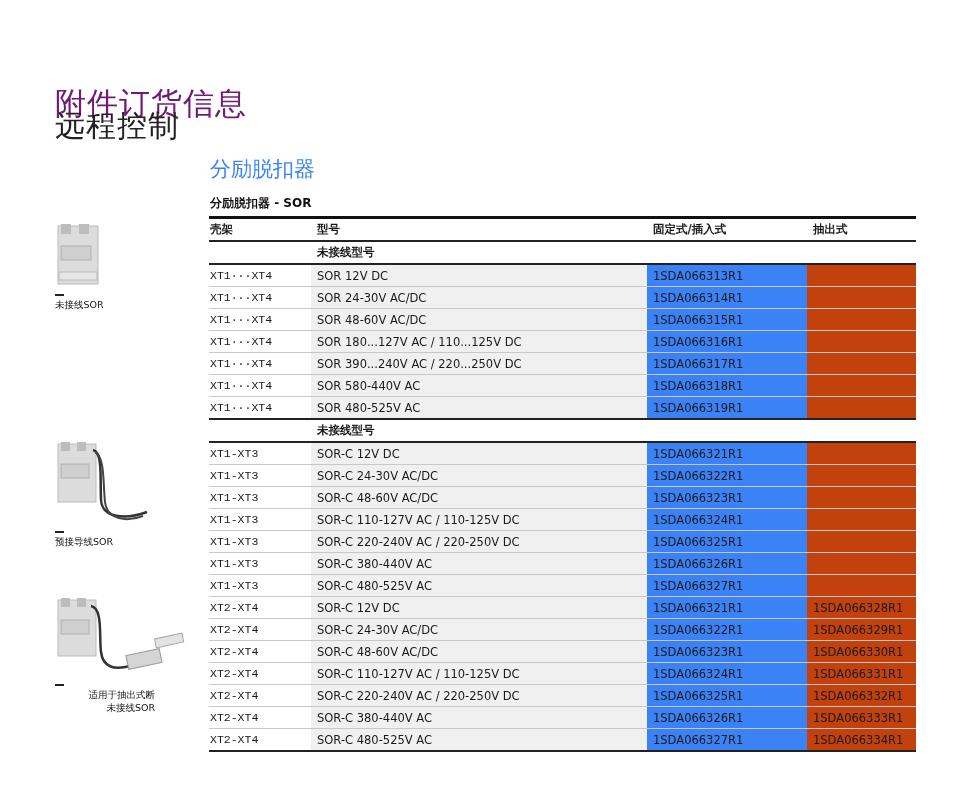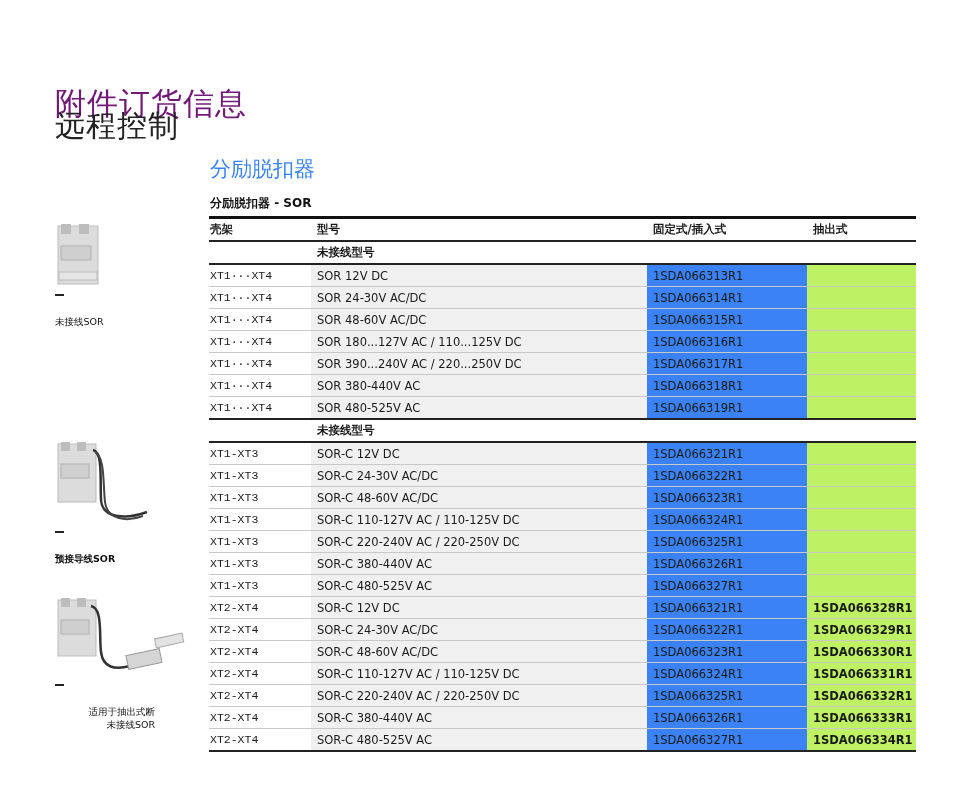--- a/index.html
+++ b/index.html
@@ -8,29 +8,29 @@
   .title-main { position:absolute; left:55px; top:50px; font-size:31px; font-weight:normal; letter-spacing:1px; color:#701a75;margin-top:33px; }
   .title-sub { position:absolute; left:55px; top:93px; font-size:30px; font-weight:300; color:#222; letter-spacing:1px;margin-top:13px; }
   .section-title { position:absolute; left:210px; top:155px; font-size:21px; color:#3b82f6; }
   .table-caption { position:absolute; left:210px; top:195px; font-size:12px; font-weight:bold; color:#111; }
 
   .tbl { position:absolute; left:209px; top:216px; width:707px; border-collapse:collapse; font-size:11.5px; }
   .tbl td { height:21px; padding:0 0 0 1px; border-bottom:1px solid #c8c8c8; vertical-align:middle; white-space:nowrap; }
   .tbl .c1 { width:101px; background:#ffffff;font-family:Liberation Mono, monospace; }
   .tbl .c2 { width:330px; background:#f0f0f0; padding-left:6px;margin-left:12px; }
   .tbl .c3 { width:154px; background:#3b82f6; padding-left:6px; }
-  .tbl .c4 { background:#bef264; padding-left:6px;font-weight:bold; }
+  .tbl .c4 { background:#c2410c; padding-left:6px; }
   .tbl tr.head td { background:#ffffff; font-weight:bold; border-top:3px solid #111; border-bottom:2px solid #222; }
   .tbl tr.group td { background:#ffffff; font-weight:bold; border-bottom:2px solid #222; }
   .tbl tr.last td { border-bottom:2px solid #222; }
 
   .fig { position:absolute; left:55px; }
   .fig .img { width:100px; position:relative; }
   .fig .dash { width:9px; height:1.5px; background:#222; margin-top:6px; }
-  .fig .cap { font-size:9.5px; line-height:13px; color:#111; margin-top:19px; }
+  .fig .cap { font-size:9.5px; line-height:13px; color:#111; margin-top:2px; }
 </style>
 </head>
 <body>
 
 <div class="title-main">附件订货信息</div>
 <div class="title-sub">远程控制</div>
 <div class="section-title">分励脱扣器</div>
 <div class="table-caption">分励脱扣器 - SOR</div>
 
 <div class="fig" style="top:222px;">
@@ -42,21 +42,21 @@
       <rect x="6" y="24" width="30" height="14" fill="#cfcfcf" stroke="#b0b0b0"></rect>
       <rect x="4" y="50" width="38" height="8" fill="#e6e6e6" stroke="#bbb"></rect>
     </svg>
   </div>
   <div class="dash"></div>
   <div class="cap">
     <div>未接线SOR</div>
   </div>
 </div>
 
-<div class="fig" style="top:440px;font-weight:bold;">
+<div class="fig" style="top:440px;">
   <div class="img" style="height:85px;">
     <svg width="100" height="85" viewBox="0 0 100 85">
       <rect x="3" y="4" width="38" height="58" fill="#dcdcdc" stroke="#bbb"></rect>
       <rect x="6" y="2" width="9" height="9" fill="#bdbdbd"></rect>
       <rect x="22" y="2" width="9" height="9" fill="#bdbdbd"></rect>
       <rect x="6" y="24" width="28" height="14" fill="#cfcfcf" stroke="#b0b0b0"></rect>
       <path d="M38 10 C 48 12, 45 40, 46 60 C 47 78, 70 80, 92 72" stroke="#333" stroke-width="2.5" fill="none"></path>
       <path d="M40 12 C 50 16, 48 45, 50 62 C 52 80, 72 82, 88 76" stroke="#444" stroke-width="2" fill="none"></path>
     </svg>
   </div>
@@ -126,21 +126,21 @@
         <td class="c4"></td>
       </tr>
       <tr>
         <td class="c1">XT1···XT4</td>
         <td class="c2">SOR 390...240V AC / 220...250V DC</td>
         <td class="c3">1SDA066317R1</td>
         <td class="c4"></td>
       </tr>
       <tr>
         <td class="c1">XT1···XT4</td>
-        <td class="c2">SOR 380-440V AC</td>
+        <td class="c2">SOR 580-440V AC</td>
         <td class="c3">1SDA066318R1</td>
         <td class="c4"></td>
       </tr>
       <tr class="last">
         <td class="c1">XT1···XT4</td>
         <td class="c2">SOR 480-525V AC</td>
         <td class="c3">1SDA066319R1</td>
         <td class="c4"></td>
       </tr>
     </tbody>

